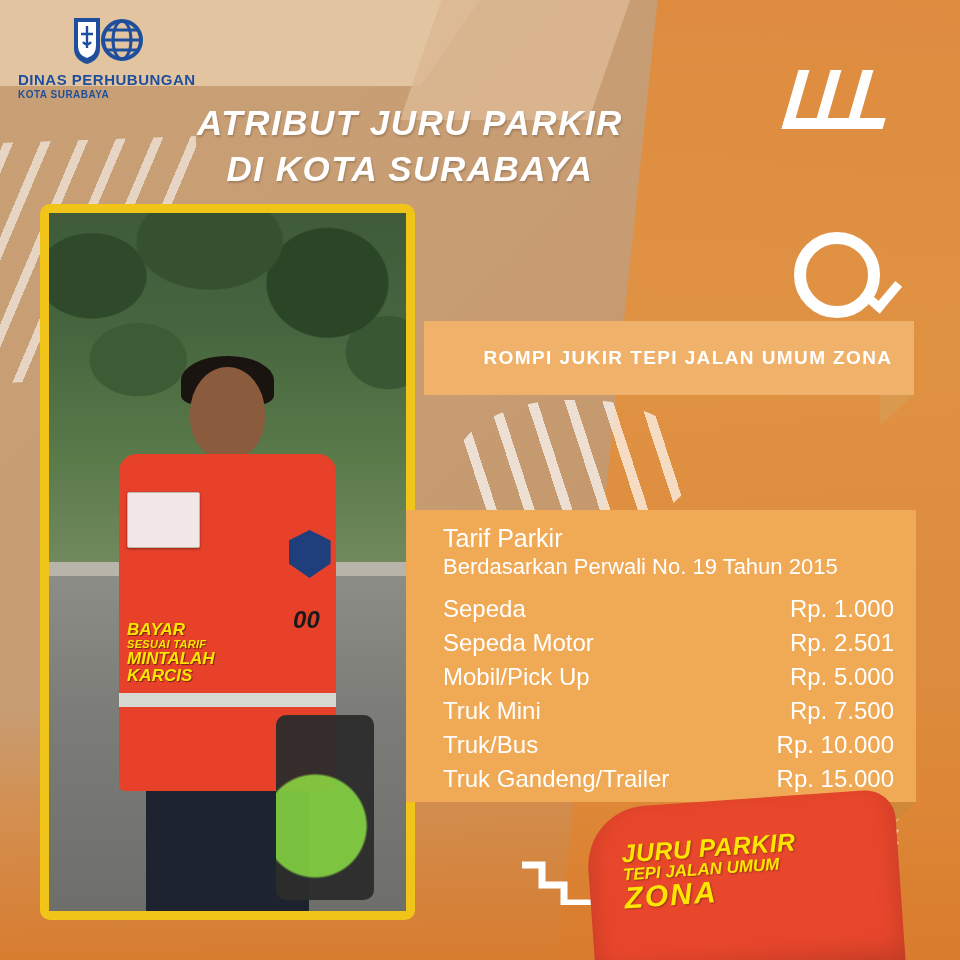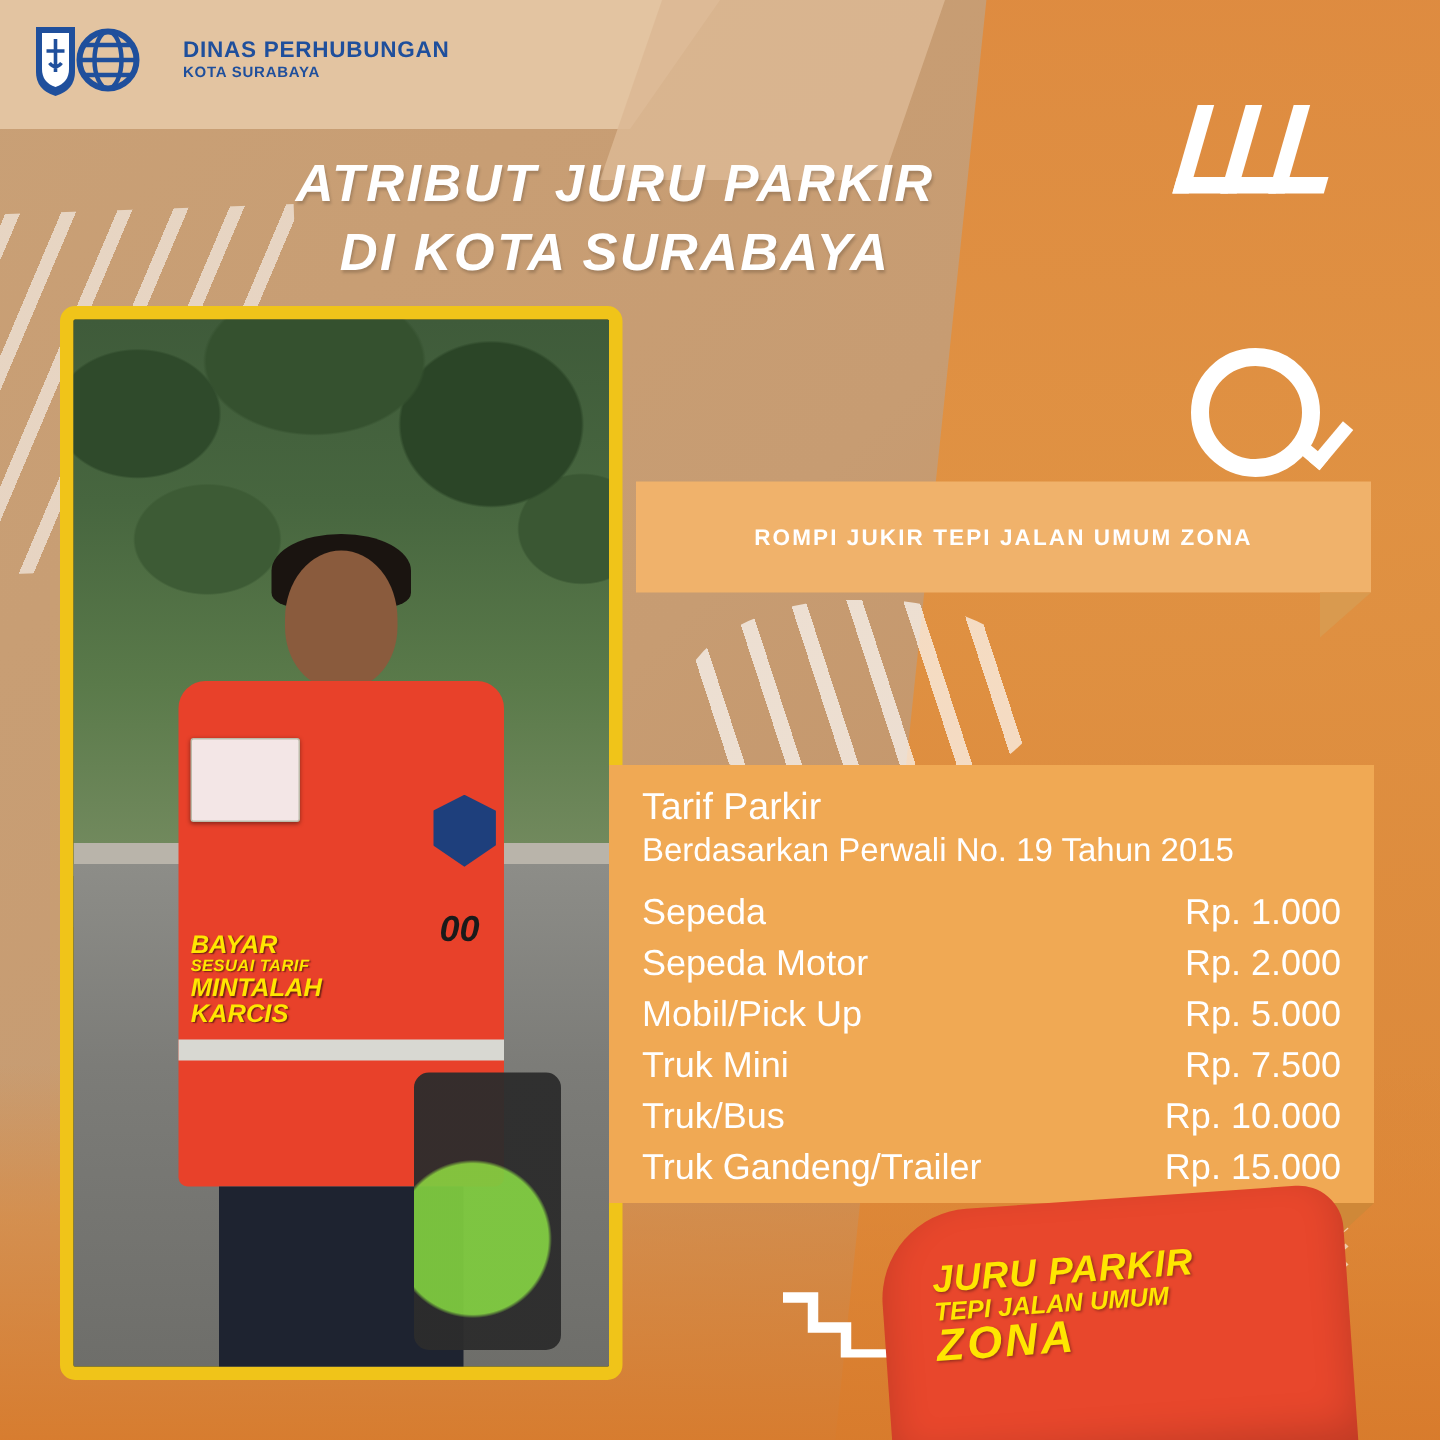--- a/index.html
+++ b/index.html
@@ -145,21 +145,22 @@
     opacity: 0.85;
   }
 
   
   .logo-wrap {
     position: absolute;
     left: 18px;
     top: 14px;
     display: flex;
     align-items: center;
-    gap: 26px;
+    gap: 6px;
+    flex-direction: column;
   }
   .logo-mark { position: relative; width: 78px; height: 52px; }
   .logo-text {
     color: #1f4f9c;
     font-weight: bold;
     line-height: 1.12;
     letter-spacing: 0.5px;
   }
   .logo-text .l1 { font-size: 15px; }
   .logo-text .l2 { font-size: 10px; }
@@ -298,34 +299,35 @@
   .ribbon-text {
     position: absolute;
     left: 0; top: 0;
     width: 100%;
     height: 100%;
     display: flex;
     align-items: center;
     justify-content: center;
     color: #ffffff;
     font-weight: bold;
-    font-size: 15px;
+    font-size: 19px;
     letter-spacing: 1.4px;
     text-align: center;
+    padding-left: 19px;
   }
 
   
   .tariff {
     position: absolute;
     left: 406px;
     top: 510px;
     width: 510px;
     height: 292px;
     background: #f0a954;
-    padding: 14px 22px 10px 22px;
+    padding: 14px 22px 10px 37px;
     box-sizing: border-box;
     color: #ffffff;
   }
   .tariff:after {
     content: "";
     position: absolute;
     right: -0px;
     bottom: -26px;
     width: 0; height: 0;
     border-top: 26px solid #cf8838;
@@ -460,21 +462,21 @@
   <div class="tariff">
     <div class="tariff-h1">Tarif Parkir</div>
     <div class="tariff-h2">Berdasarkan Perwali No. 19 Tahun 2015</div>
 
     <div class="tariff-row">
       <span class="label">Sepeda</span>
       <span class="price">Rp. 1.000</span>
     </div>
     <div class="tariff-row">
       <span class="label">Sepeda Motor</span>
-      <span class="price">Rp. 2.000</span>
+      <span class="price">Rp. 2.501</span>
     </div>
     <div class="tariff-row">
       <span class="label">Mobil/Pick Up</span>
       <span class="price">Rp. 5.000</span>
     </div>
     <div class="tariff-row">
       <span class="label">Truk Mini</span>
       <span class="price">Rp. 7.500</span>
     </div>
     <div class="tariff-row">

